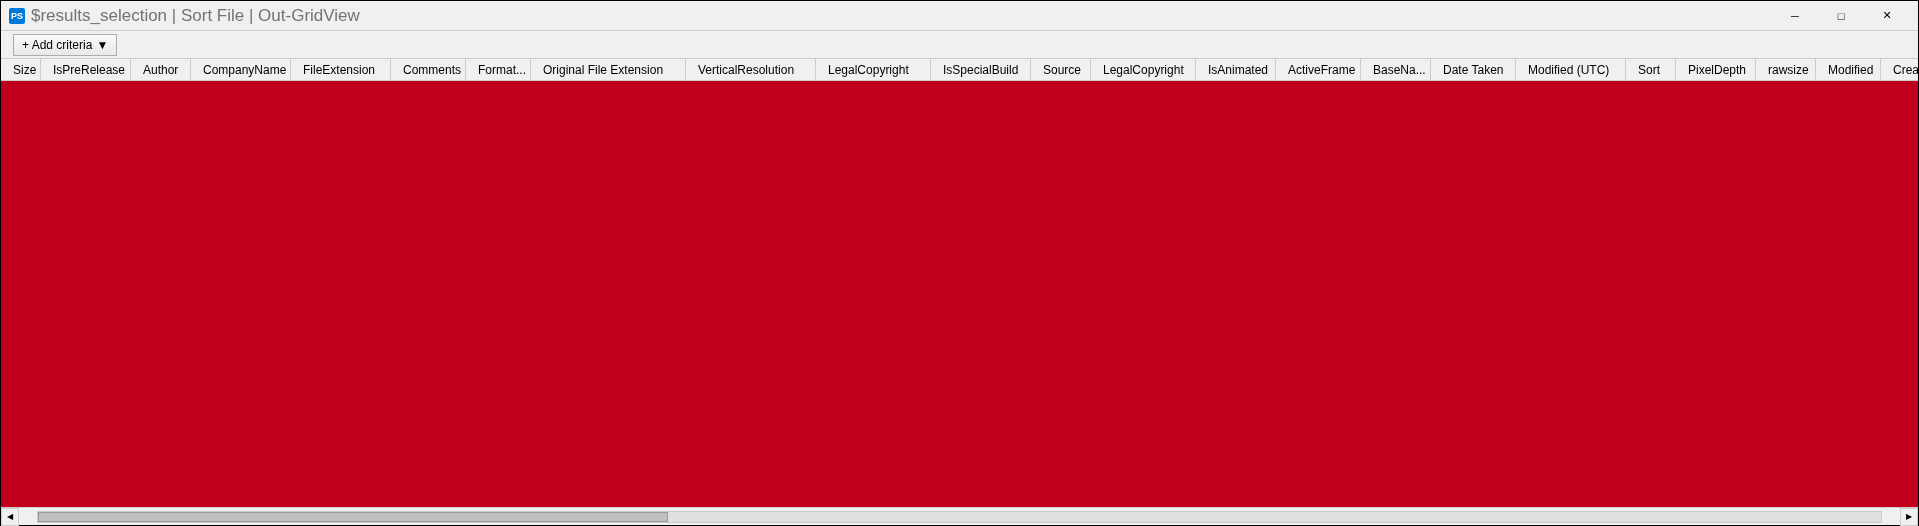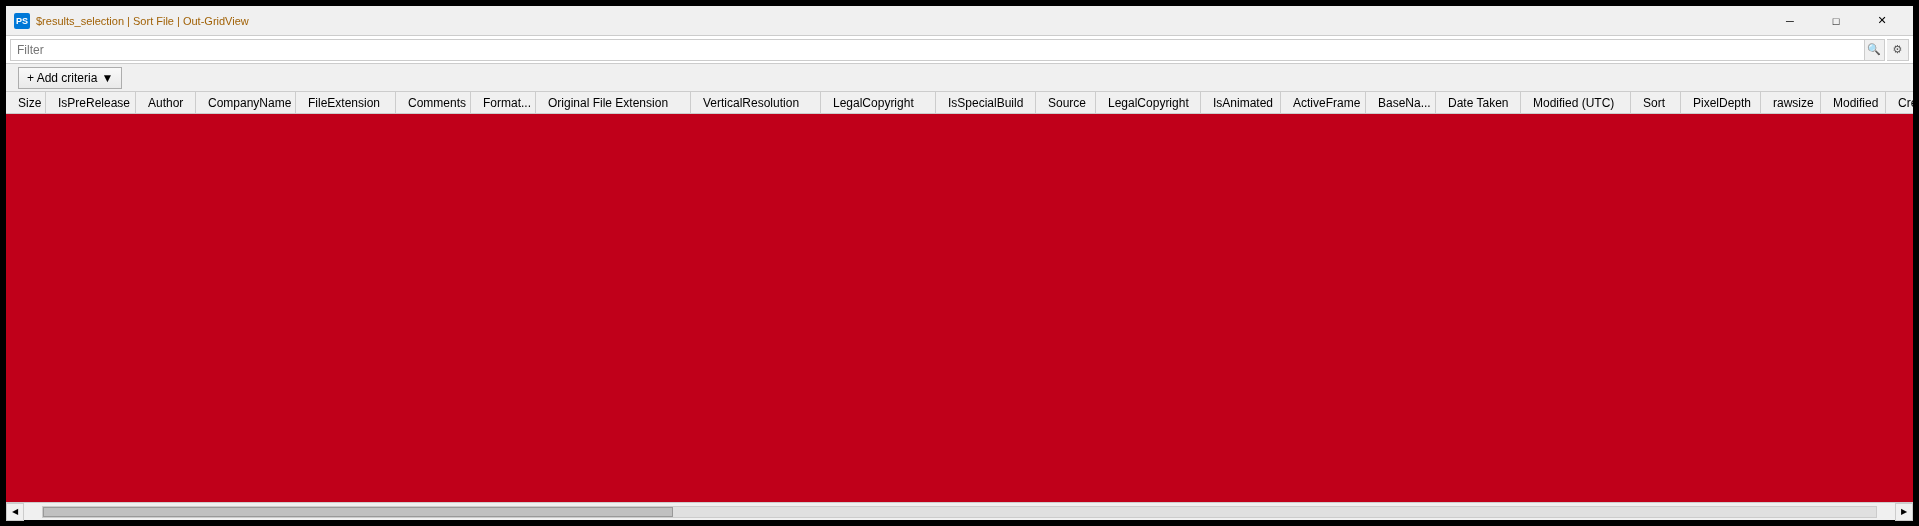--- a/index.html
+++ b/index.html
@@ -14,21 +14,21 @@
       font-family: 'Segoe UI', Tahoma, Geneva, Verdana, sans-serif;
       font-size: 12px;
       background: #f0f0f0;
       overflow: hidden;
     }
 
     .window {
       width: 1919px;
       height: 526px;
       background: #ffffff;
-      border: 6px solid #000000;
+      border: 1px solid #000000;
       display: flex;
       flex-direction: column;
     }
 
     .title-bar {
       height: 30px;
       background: #f0f0f0;
       border-bottom: 1px solid #ccc;
       display: flex;
       align-items: center;
@@ -45,22 +45,22 @@
       display: flex;
       align-items: center;
       justify-content: center;
       color: white;
       font-size: 9px;
       font-weight: bold;
     }
 
     .title-bar-text {
       flex: 1;
-      font-size: 11px;
-      color: #a16207;
+      font-size: 17px;
+      color: #737373;
     }
 
     .title-bar-buttons {
       display: flex;
       gap: 0;
     }
 
     .title-bar-btn {
       width: 46px;
       height: 30px;
@@ -225,25 +225,20 @@
       <span>PS</span>
     </div>
     <span class="title-bar-text">$results_selection | Sort File | Out-GridView</span>
     <div class="title-bar-buttons">
       <button class="title-bar-btn">─</button>
       <button class="title-bar-btn">□</button>
       <button class="title-bar-btn close">✕</button>
     </div>
   </div>
 
-  <div class="filter-bar">
-    <input class="filter-input" type="text" placeholder="Filter" style="">
-    <div class="filter-search-icon">🔍</div>
-    <div class="filter-settings-icon">⚙</div>
-  </div>
 
   <div class="criteria-bar">
     <button class="add-criteria-btn">
       <span>+ Add criteria</span>
       <span>▼</span>
     </button>
   </div>
 
   <div class="grid-header" id="grid-header">
   <div class="col-header" style="width: 40px;">Size</div>

